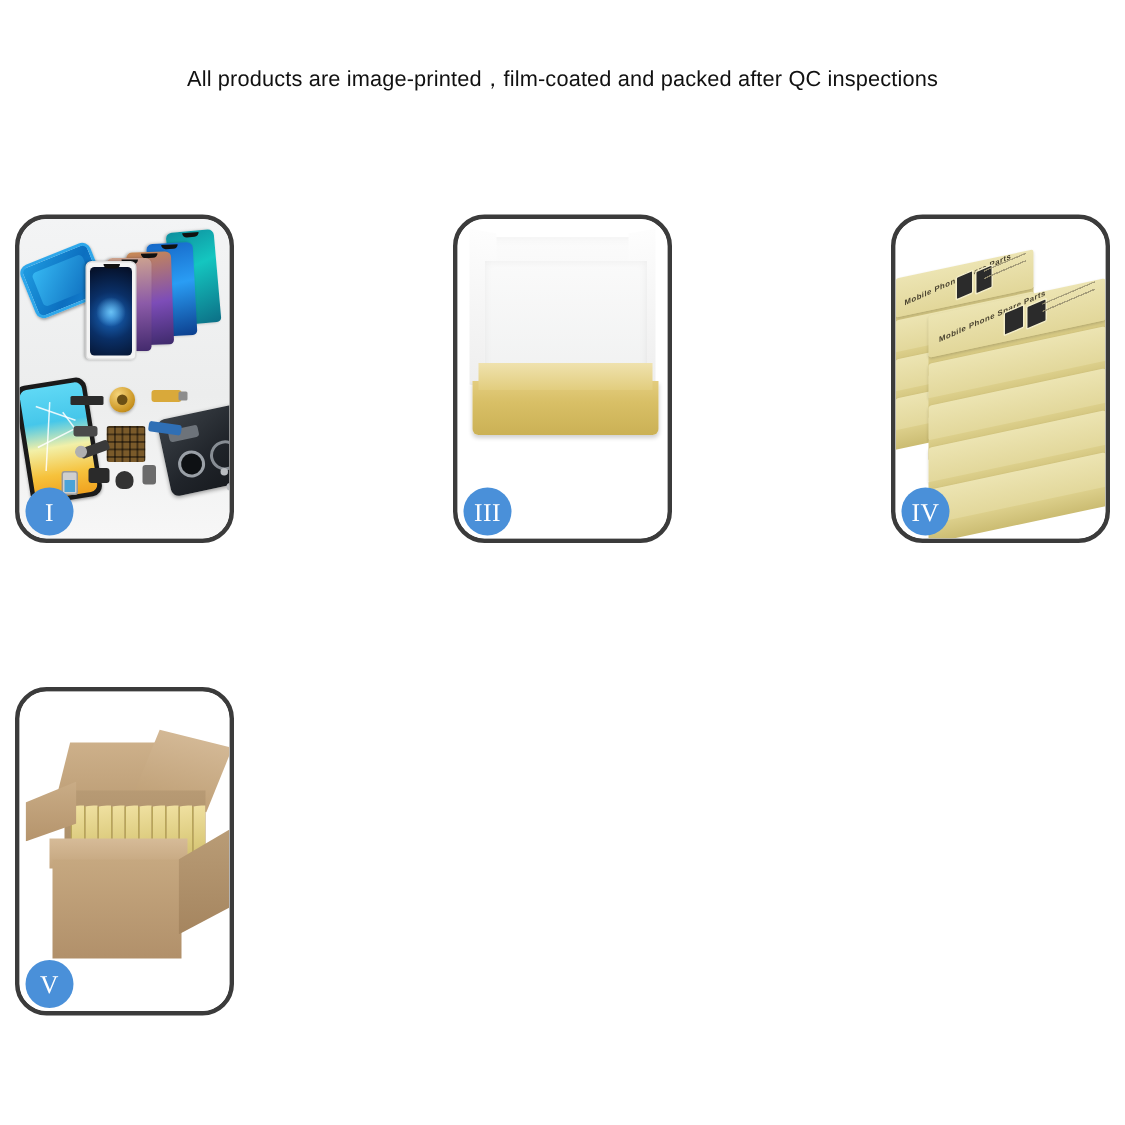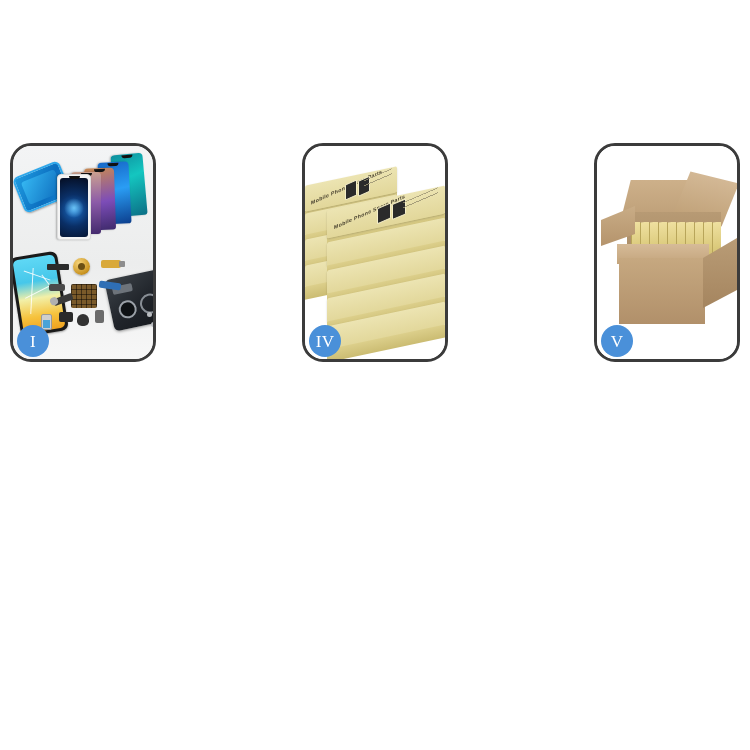--- a/index.html
+++ b/index.html
@@ -242,20 +242,21 @@
     background:linear-gradient(150deg,rgba(225,212,190,.75),rgba(205,188,160,.6));
     clip-path:polygon(36% 0,44% 0,74% 100%,66% 100%);}
   .b-tab{position:absolute;background:rgba(140,115,85,.5);border-radius:1px;}
 </style>
 </head>
 <body>
 
 <div class="page">
 
   <div class="header">
+    <div class="subtitle">All products are image-printed，film-coated and packed after QC inspections</div>
   </div>
 
   <div class="grid">
 
     <div class="panel">
       <div class="photo p1">
         <div class="ph ph-a"></div>
         <div class="fan">
           <div class="fp fp1">
               <span class="notch"></span>
@@ -301,20 +302,33 @@
           <i class="screw" style="left:0;top:0"></i>
 
           <i class="screw" style="left:4px;top:10px"></i>
 
         </div>
       </div>
       <div class="badge">I</div>
     </div>
 
 
+    <div class="panel">
+      <div class="photo p3">
+        <div class="m-back"></div>
+        <div class="m-flapL"></div>
+        <div class="m-flapR"></div>
+        <div class="m-foam"></div>
+        <div class="m-item">
+          <i class="m-dot"></i>
+        </div>
+        <div class="m-tray"></div>
+      </div>
+      <div class="badge">III</div>
+    </div>
 
     <div class="panel">
       <div class="photo p4">
         <div class="stackwrap">
 
           <div class="sbox" style="left:2px;top:24px;width:92px;height:26px;">
             <span class="side"></span>
             <span class="top">
               <span class="lbl">Mobile Phone Spare Parts</span>
               <span class="pic" style="left:44%;top:22%;width:11%;height:52%"></span>

